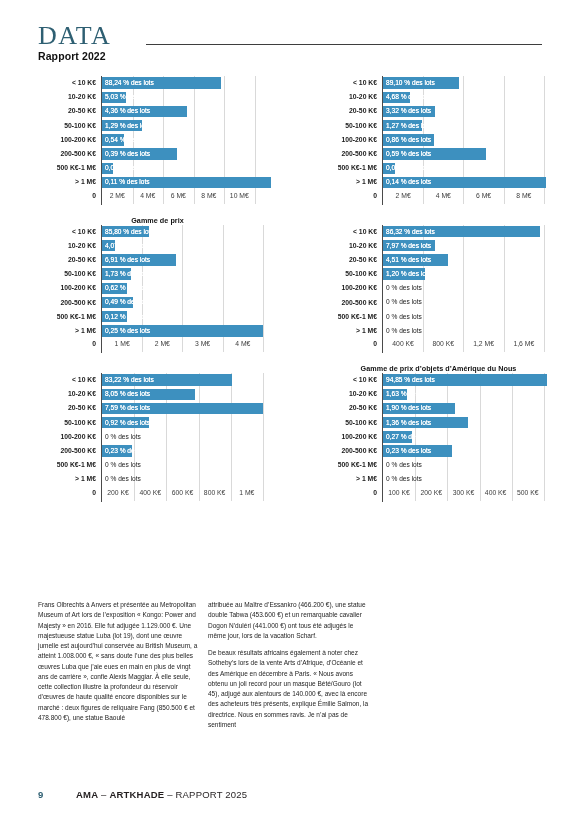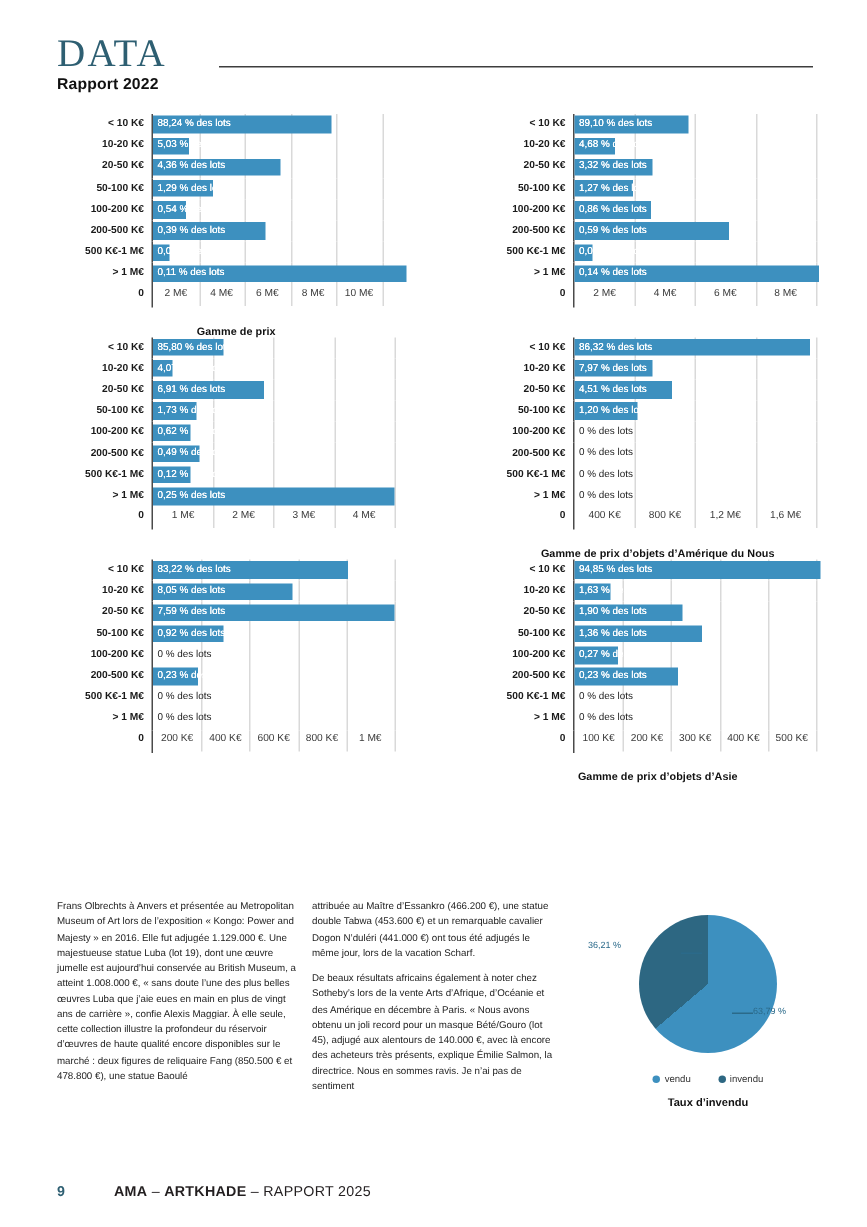--- a/index.html
+++ b/index.html
@@ -874,49 +874,34 @@
                 <span class="tickline" style="left:36.36363636363637%"></span>
                 <span class="tick" style="left:27.27272727272727%">200 K€</span>
                 <span class="tickline" style="left:54.54545454545454%"></span>
                 <span class="tick" style="left:45.45454545454545%">300 K€</span>
                 <span class="tickline" style="left:72.72727272727273%"></span>
                 <span class="tick" style="left:63.63636363636363%">400 K€</span>
                 <span class="tickline" style="left:90.9090909090909%"></span>
                 <span class="tick" style="left:81.81818181818183%">500 K€</span>
               </div>
             </div>
-            <div class="chart-title">Gamme de prix d’objets d’Asie</div>
           </div>
         </div>
     </div>
   </div>
 
   <div class="bottom">
     <div class="col-text" id="col-a">
         <p>Frans Olbrechts à Anvers et présentée au Metropolitan Museum of Art lors de l’exposition « Kongo: Power and Majesty » en 2016. Elle fut adjugée 1.129.000 €. Une majestueuse statue Luba (lot 19), dont une œuvre jumelle est aujourd’hui conservée au British Museum, a atteint 1.008.000 €, « sans doute l’une des plus belles œuvres Luba que j’aie eues en main en plus de vingt ans de carrière », confie Alexis Maggiar. À elle seule, cette collection illustre la profondeur du réservoir d’œuvres de haute qualité encore disponibles sur le marché : deux figures de reliquaire Fang (850.500 € et 478.800 €), une statue Baoulé</p>
       </div>
     <div class="col-text" id="col-b">
         <p>attribuée au Maître d’Essankro (466.200 €), une statue double Tabwa (453.600 €) et un remarquable cavalier Dogon N’duléri (441.000 €) ont tous été adjugés le même jour, lors de la vacation Scharf.</p>
         <p>De beaux résultats africains également à noter chez Sotheby’s lors de la vente Arts d’Afrique, d’Océanie et des Amérique en décembre à Paris. « Nous avons obtenu un joli record pour un masque Bété/Gouro (lot 45), adjugé aux alentours de 140.000 €, avec là encore des acheteurs très présents, explique Émilie Salmon, la directrice. Nous en sommes ravis. Je n’ai pas de sentiment</p>
       </div>
 
-    <div class="pie-wrap">
-      <div class="pie-box">
-        <div class="pie" id="pie-disc" style="background: conic-gradient(rgb(61, 144, 191) 0deg, rgb(61, 144, 191) 229.644deg, rgb(45, 103, 130) 229.644deg, rgb(45, 103, 130) 360deg);"></div>
-        <div class="pie-cb" id="cb-left">36,21 %</div>
-        <div class="leader" style="left:62px;top:31px;width:14px;"></div>
-        <div class="pie-cb" id="cb-right">63,79 %</div>
-        <div class="leader" style="left:96px;top:71px;width:14px;"></div>
-      </div>
-      <div class="pie-legend">
-        <span class="li"><span class="dot" id="dot-vendu" style="background: rgb(61, 144, 191);"></span><span>vendu</span></span>
-        <span class="li"><span class="dot" id="dot-invendu" style="background: rgb(45, 103, 130);"></span><span>invendu</span></span>
-      </div>
-      <div class="pie-title">Taux d’invendu</div>
-    </div>
   </div>
 
   <div class="footer">
     <div class="footer-page">9</div>
     <div class="footer-txt">
       <b>AMA</b><span> – </span><b>ARTKHADE</b><span> – </span><span>RAPPORT 2025</span>
     </div>
   </div>
 
 </div>

